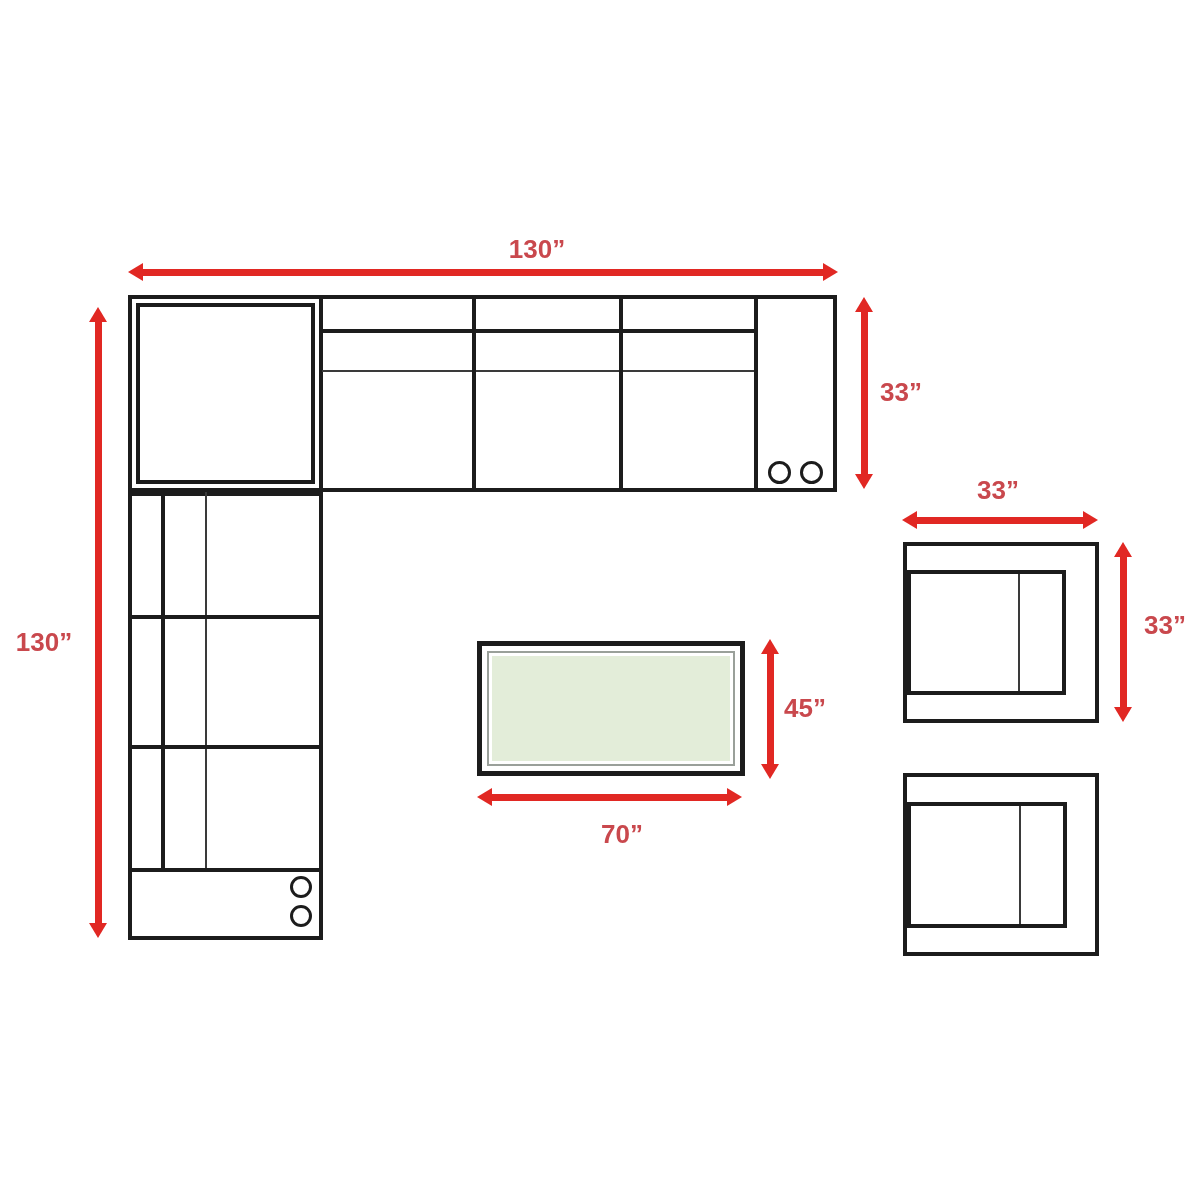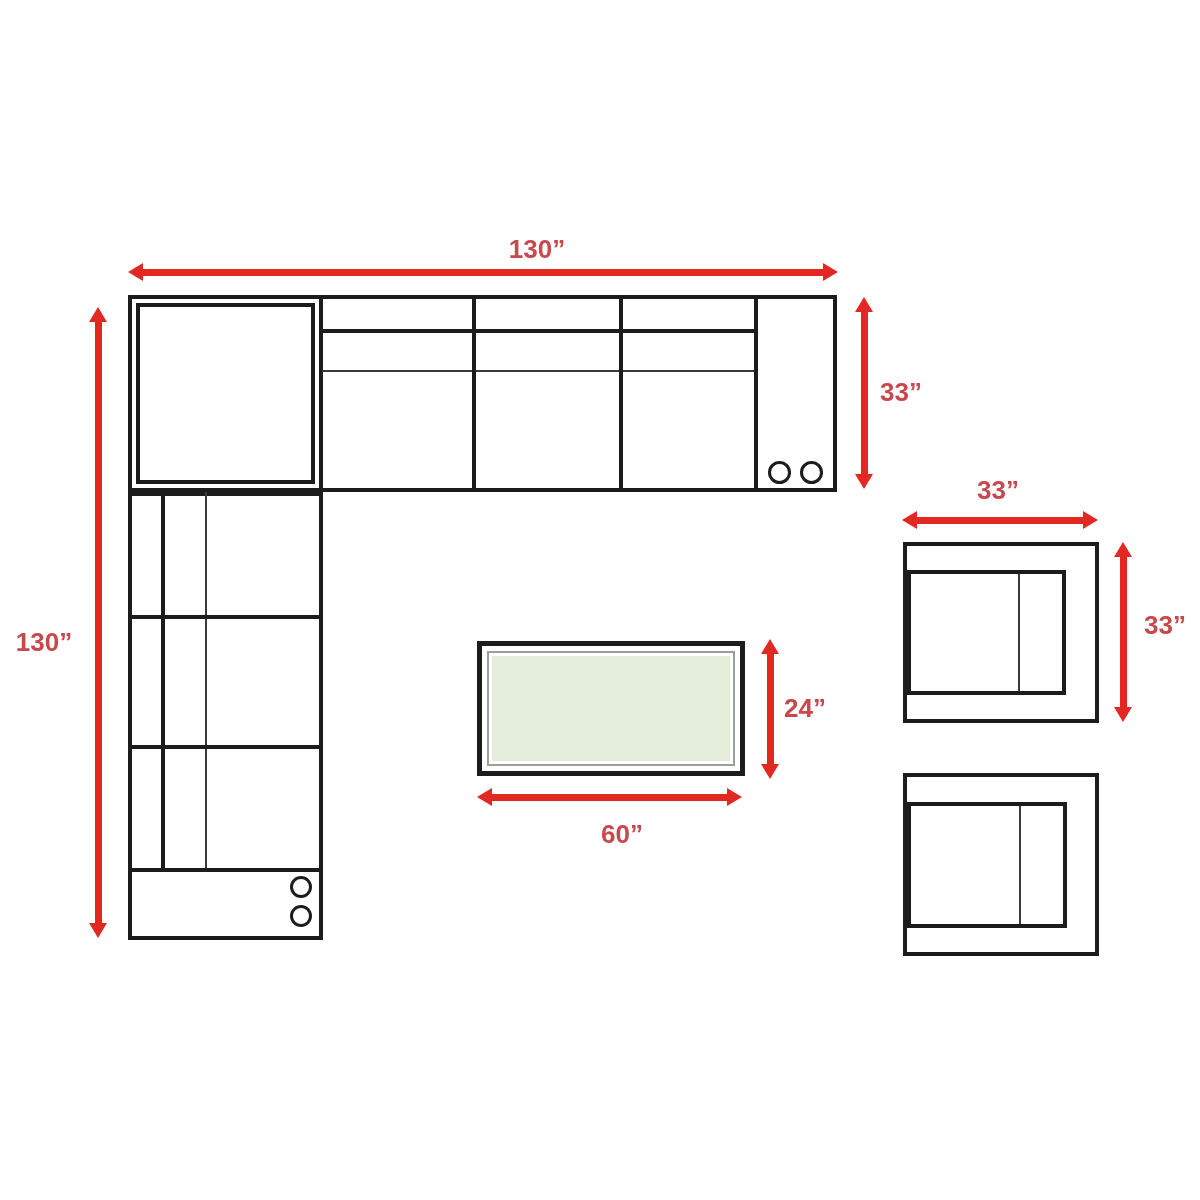--- a/index.html
+++ b/index.html
@@ -104,16 +104,16 @@
     <i class="head w"></i>
       <i class="shaft-h"></i>
       <i class="head e"></i>
   </div>
 
   <div class="dim-label" style="left:537px;top:249px;">130”</div>
   <div class="dim-label" style="left:901px;top:392px;">33”</div>
   <div class="dim-label" style="left:44px;top:642px;">130”</div>
   <div class="dim-label" style="left:998px;top:490px;">33”</div>
   <div class="dim-label" style="left:1165px;top:625px;">33”</div>
-  <div class="dim-label" style="left:805px;top:708px;">24”</div>
-  <div class="dim-label" style="left:622px;top:834px;">60”</div>
+  <div class="dim-label" style="left:805px;top:708px;">45”</div>
+  <div class="dim-label" style="left:622px;top:834px;">70”</div>
 
 </div>
 
 </body></html>

